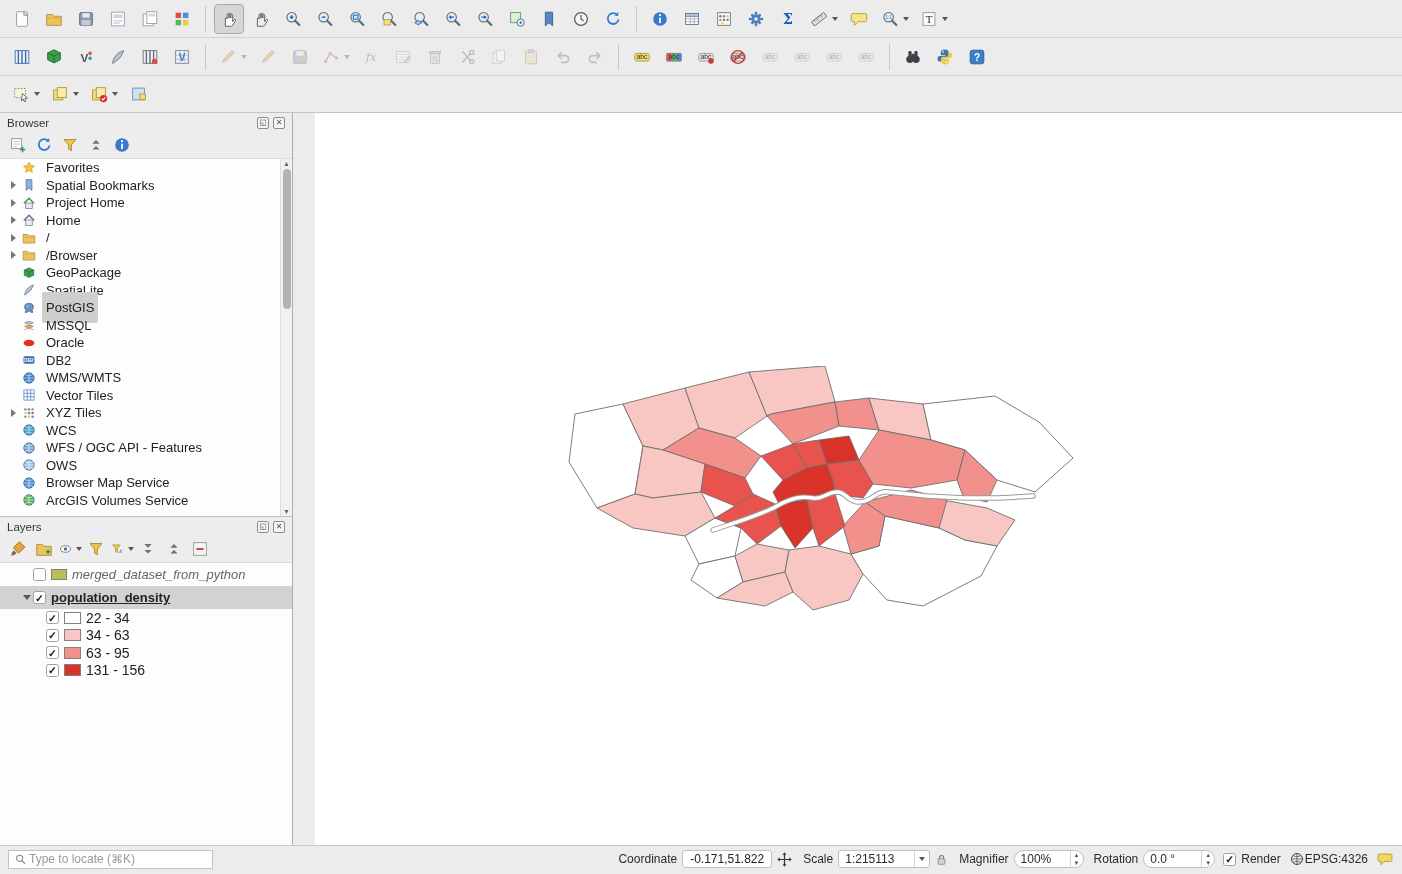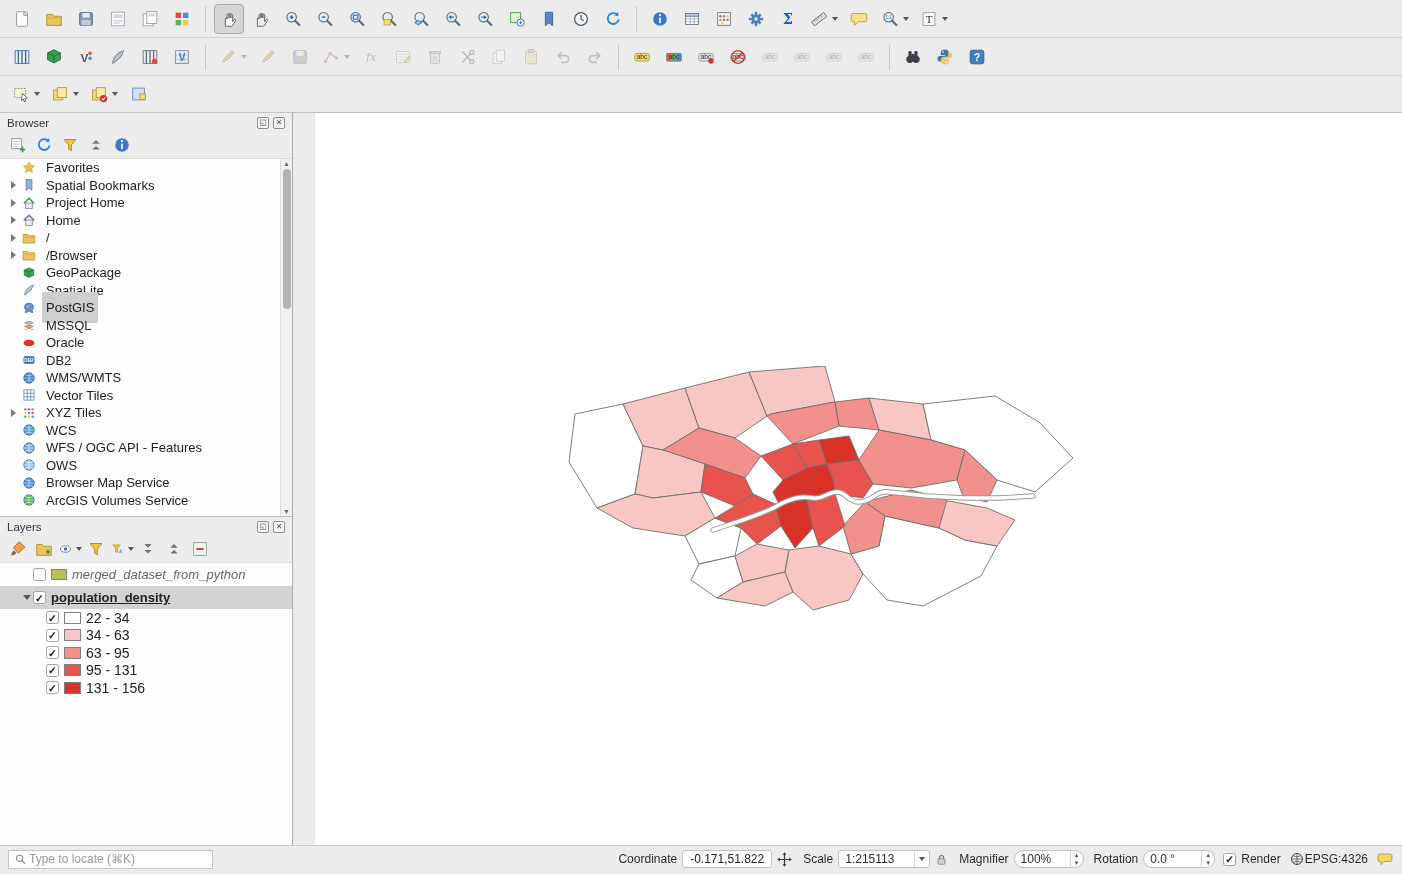--- a/index.html
+++ b/index.html
@@ -863,25 +863,20 @@
             <span class="swatch" style="background:#f9c7c3"></span>
             <span>34 - 63</span>
           </div>
           <div class="lrow classrow">
             <span class="cb checked"></span>
             <span class="swatch" style="background:#f2918b"></span>
             <span>63 - 95</span>
           </div>
           <div class="lrow classrow">
             <span class="cb checked"></span>
-            <span class="swatch" style="background:#e8534d"></span>
-            <span>95 - 131</span>
-          </div>
-          <div class="lrow classrow">
-            <span class="cb checked"></span>
             <span class="swatch" style="background:#d83229"></span>
             <span>131 - 156</span>
           </div>
         </div>
     </div>
   </div>
   <div id="canvas">
       <svg id="mapsvg" viewBox="0 0 510 248" width="510" height="248">
         <polygon points="8,48 56,38 76,80 68,128 30,142 2,96" fill="#ffffff" stroke="#6e6e6e" stroke-width="0.9" stroke-linejoin="round"></polygon>
         <polygon points="56,38 118,22 132,62 96,84 76,80" fill="#f9c7c3" stroke="#6e6e6e" stroke-width="0.9" stroke-linejoin="round"></polygon>

